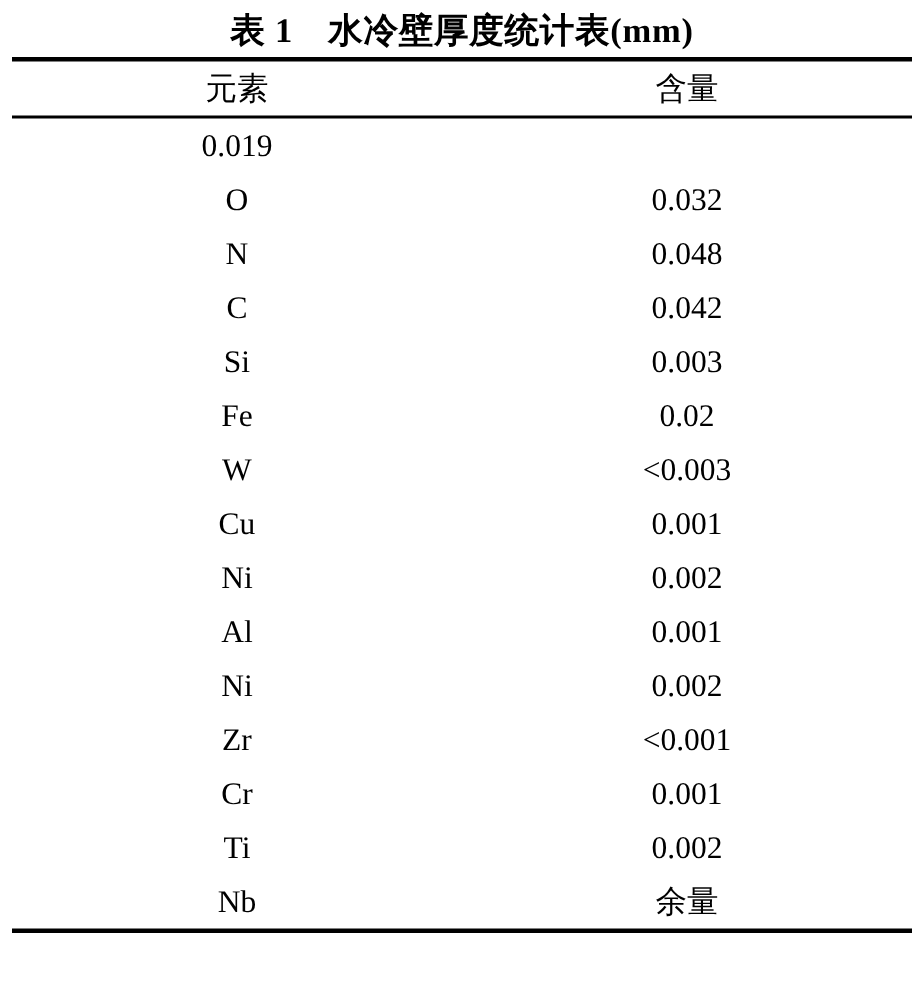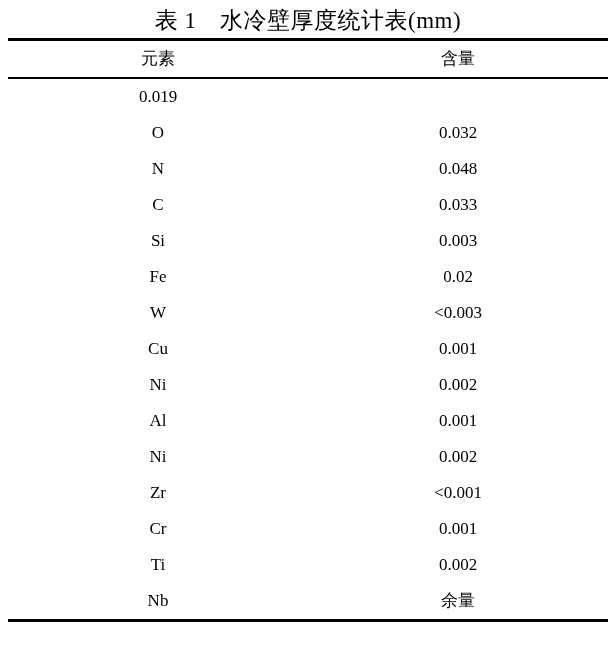--- a/index.html
+++ b/index.html
@@ -16,21 +16,21 @@
   }
   .page {
     width: 616px;
     height: 666px;
     box-sizing: border-box;
     padding-top: 4px;
   }
   .table-title {
     width: 616px;
     text-align: center;
-    font-weight: normal;
+    font-weight: bold;
     font-size: 23px;
     line-height: 34px;
     height: 34px;
     white-space: pre;
     letter-spacing: 0.5px;
   }
   .ruled-table {
     width: 600px;
     margin-left: 8px;
   }
@@ -47,21 +47,21 @@
   .row {
     display: flex;
     height: 36px;
   }
   .row.header {
     height: 36px;
   }
   .cell {
     width: 50%;
     text-align: center;
-    font-size: 17px;
+    font-size: 21px;
     line-height: 36px;
     white-space: nowrap;
   }
 </style>
 </head>
 <body>
 
 <div class="page">
 
   <div class="table-title">表 1　水冷壁厚度统计表(mm)</div>
@@ -83,21 +83,21 @@
     <div class="row">
       <span class="cell">O</span>
       <span class="cell">0.032</span>
     </div>
     <div class="row">
       <span class="cell">N</span>
       <span class="cell">0.048</span>
     </div>
     <div class="row">
       <span class="cell">C</span>
-      <span class="cell">0.033</span>
+      <span class="cell">0.042</span>
     </div>
     <div class="row">
       <span class="cell">Si</span>
       <span class="cell">0.003</span>
     </div>
     <div class="row">
       <span class="cell">Fe</span>
       <span class="cell">0.02</span>
     </div>
     <div class="row">

